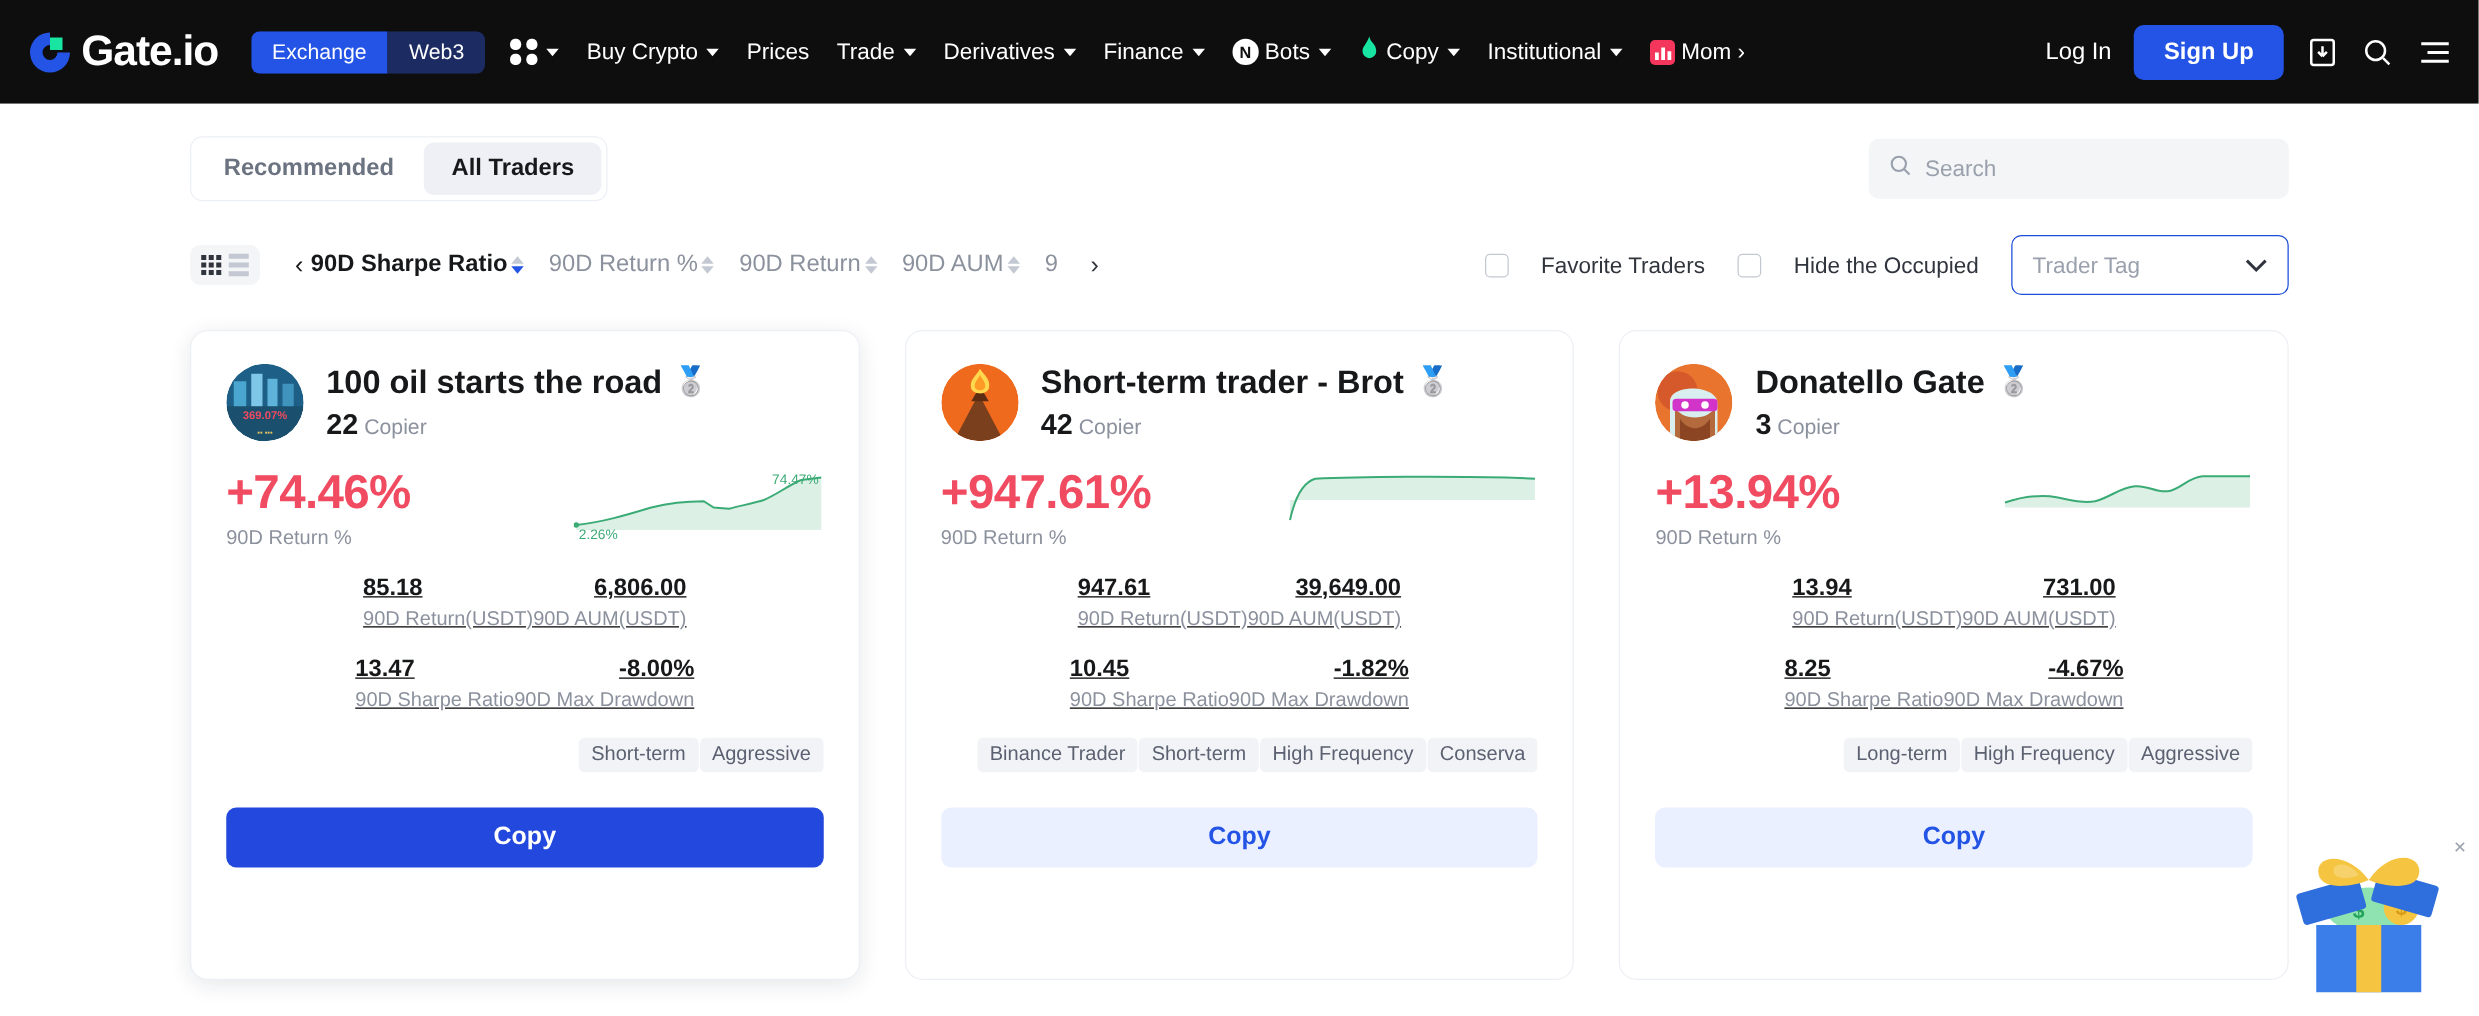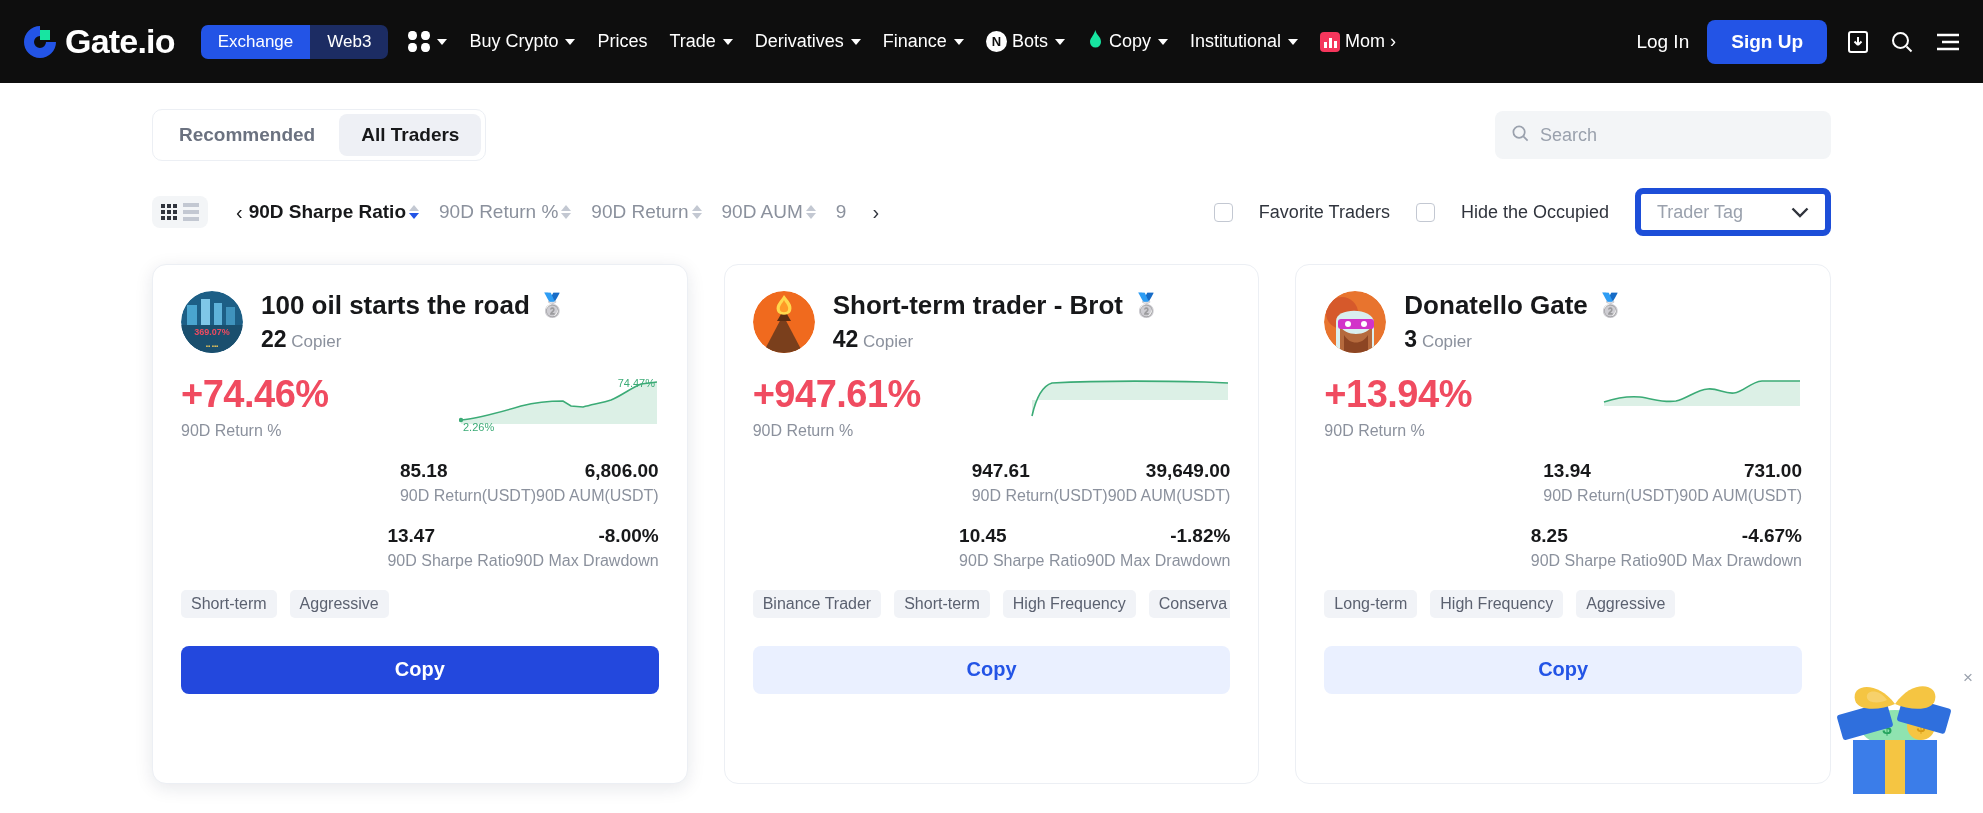--- a/index.html
+++ b/index.html
@@ -148,22 +148,22 @@
   .sort-item.active .ar-dn { border-top-color: #2354e6; }
 
   .filters { margin-left: auto; display: flex; align-items: center; gap: 26px; }
   .chk-wrap { display: flex; align-items: center; gap: 26px; cursor: pointer; }
   .chk {
     width: 19px; height: 19px; border: 1.5px solid #c3c8d2;
     border-radius: 4px; background: #fff;
   }
   .chk-label { font-size: 18px; color: #30343d; white-space: nowrap; }
   .tag-select {
-    width: 196px; height: 48px;
-    border: 6px solid #1d4ed8; border-radius: 8px;
+    width: 222px; height: 48px;
+    border: 1px solid #1d4ed8; border-radius: 8px;
     display: flex; align-items: center; justify-content: space-between;
     padding: 0 16px; cursor: pointer;
   }
   .tag-select span { font-size: 18px; color: #9aa1ad; }
 
   
   .cards { display: flex; gap: 36px; margin-top: 28px; }
   .card {
     width: 536px;
     background: #ffffff;
@@ -187,26 +187,26 @@
   .medal { font-size: 23px; line-height: 1; }
   .copier { font-size: 17px; color: #8b919d; margin-top: 5px; }
   .copier b { color: #17181a; font-weight: 700; font-size: 23px; }
 
   .ret-row { display: flex; align-items: center; margin-top: 22px; }
   .ret-pct { font-size: 38px; font-weight: 700; color: #f04b60; line-height: 1.05; letter-spacing: -0.5px; }
   .ret-label { font-size: 16px; color: #8b919d; margin-top: 7px; }
   .spark { margin-left: auto; width: 200px; height: 62px; position: relative; }
 
   .stats { margin-top: 20px; }
-  .stat-line { display: flex; justify-content: flex-end; margin-bottom: 20px; }
+  .stat-line { display: flex; justify-content: center; margin-bottom: 20px; text-decoration: underline; }
   .stat-val { font-size: 19px; font-weight: 700; color: #17181a; }
   .stat-lbl { font-size: 16px; color: #8b919d; margin-top: 5px; }
   .stat-r { text-align: right; }
 
-  .tags { display: flex; gap: 13px; margin-top: 4px; white-space: nowrap; overflow: hidden; }
+  .tags { display: flex; gap: 1px; margin-top: 4px; white-space: nowrap; overflow: hidden; justify-content: flex-end; }
   .tag {
     background: #f1f3f7; color: #5b6170;
     font-size: 16px; border-radius: 5px;
     padding: 5px 10px;
   }
   .copy-btn {
     display: block; width: 100%;
     margin-top: 28px;
     height: 48px; border: none; border-radius: 8px;
     font-size: 20px; font-weight: 700; cursor: pointer;

